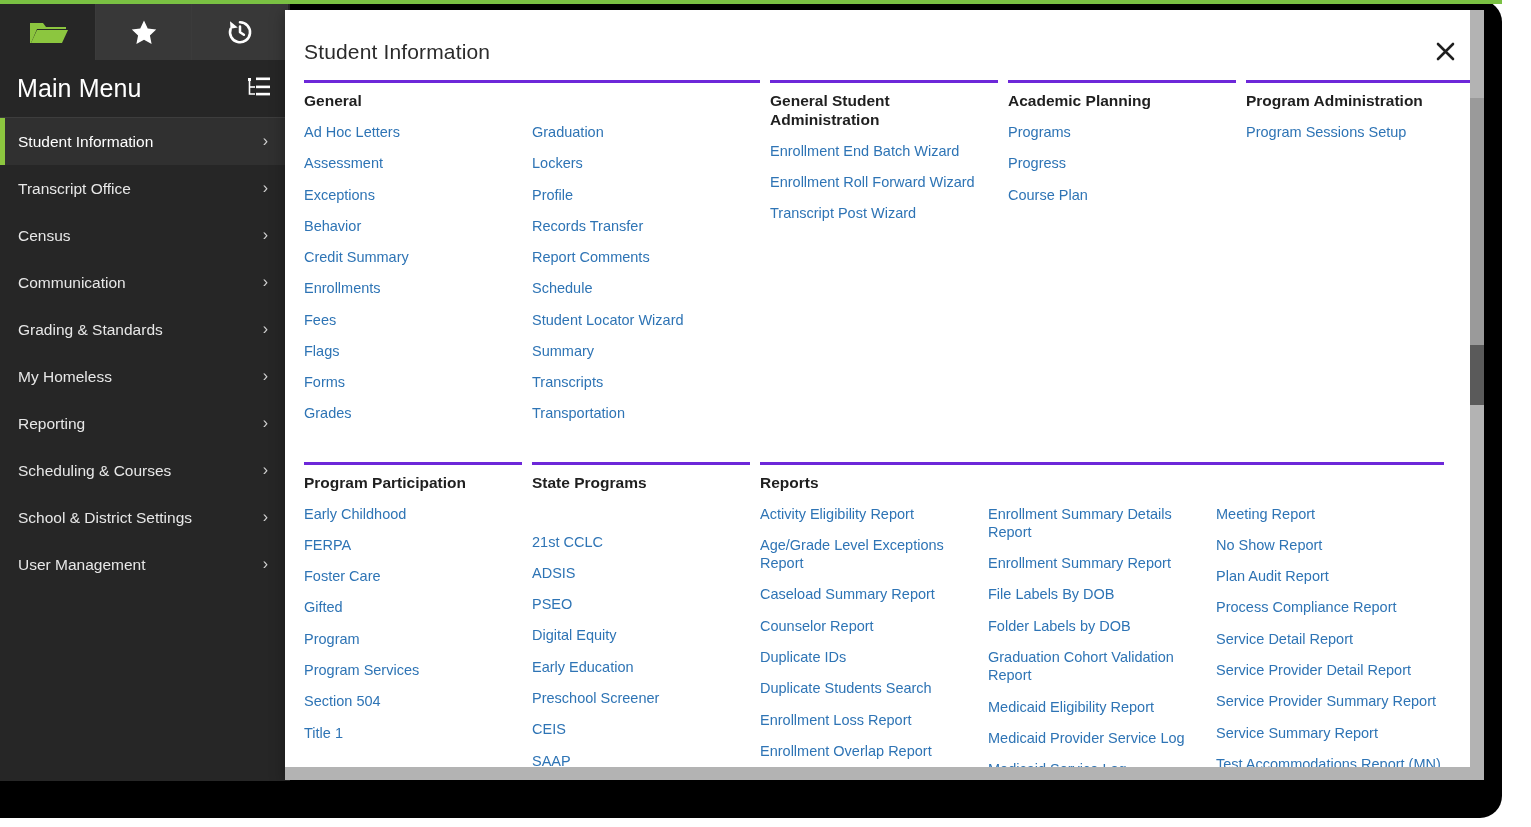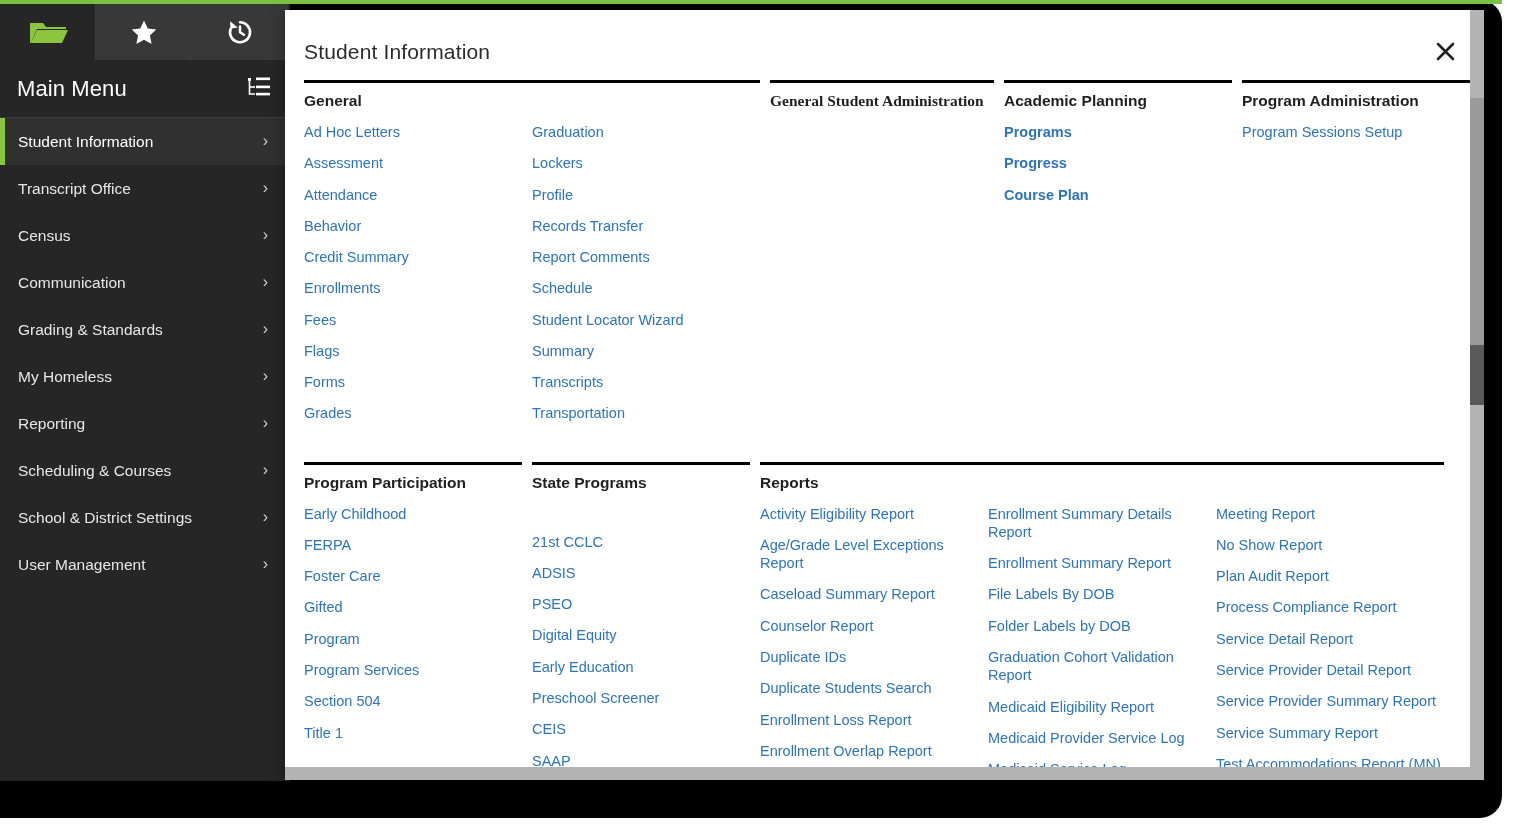--- a/index.html
+++ b/index.html
@@ -63,21 +63,21 @@
     height: 58px;
     width: 290px;
     display: flex;
     align-items: center;
     justify-content: space-between;
     padding: 0 18px 0 17px;
     border-bottom: 1px solid #3d3d3d;
   }
   .mainmenu-title {
     color: #ffffff;
-    font-size: 22px;
+    font-size: 25px;
     font-weight: 400;
     letter-spacing: .1px;
   }
   .tree-icon { display: block; cursor: pointer; }
 
   .nav-list { width: 290px; }
   .nav-item {
     position: relative;
     height: 47px;
     display: flex;
@@ -136,54 +136,54 @@
     display: flex; align-items: center; justify-content: center;
     cursor: pointer;
     z-index: 9;
   }
 
   
   .group-row { display: flex; align-items: flex-start; }
   .group-row.row2 { margin-top: 26px; }
 
   .group {
-    border-top: 3px solid #000000;
+    border-top: 3px solid #6d28d9;
     padding-top: 9px;
     margin-right: 10px;
   }
   .group-title {
     font-size: 15.5px;
     font-weight: bold;
     color: #1f1f1f;
     line-height: 1.22;
     margin: 0 0 12px 0;
     min-height: 19px;
   }
-  .group-title.two-line { margin-bottom: 12px; font-family: Liberation Serif, serif; }
+  .group-title.two-line { margin-bottom: 12px; }
 
   .cols { display: flex; }
   .col { display: flex; flex-direction: column; }
   .link {
     color: #2e74b5;
     font-size: 14.5px;
     line-height: 1.26;
     margin-bottom: 13px;
     cursor: pointer;
     text-decoration: none;
     display: block;
   }
   .link.hovered { }
 
   
   .g-general       { width: 456px; }
   .g-general .col  { width: 228px; }
   .g-gsa           { width: 228px; }
   .g-gsa .col      { width: 228px; }
   .g-acad          { width: 228px; }
-  .g-acad .col     { width: 228px; font-weight: bold; }
+  .g-acad .col     { width: 228px; }
   .g-progadmin     { width: 228px; margin-right: 0; }
   .g-progadmin .col{ width: 228px; }
 
   .g-partic        { width: 218px; }
   .g-partic .col   { width: 218px; }
   .g-state         { width: 218px; }
   .g-state .col    { width: 218px; margin-top: 28px; }
   .g-reports       { width: 684px; margin-right: 0; }
   .g-reports .col  { width: 228px; }
 
@@ -322,21 +322,21 @@
       <h1 class="panel-title">Student Information</h1>
 
       <div class="group-row row1">
 
         <div class="group g-general">
           <div class="group-title">General</div>
           <div class="cols">
             <div class="col">
               <a class="link">Ad Hoc Letters</a>
               <a class="link">Assessment</a>
-              <a class="link">Attendance</a>
+              <a class="link">Exceptions</a>
               <a class="link">Behavior</a>
               <a class="link">Credit Summary</a>
               <a class="link">Enrollments</a>
               <a class="link">Fees</a>
               <a class="link">Flags</a>
               <a class="link">Forms</a>
               <a class="link">Grades</a>
             </div>
             <div class="col">
               <a class="link">Graduation</a>
@@ -348,20 +348,27 @@
               <a class="link">Student Locator Wizard</a>
               <a class="link">Summary</a>
               <a class="link">Transcripts</a>
               <a class="link">Transportation</a>
             </div>
           </div>
         </div>
 
         <div class="group g-gsa">
           <div class="group-title two-line">General Student Administration</div>
+          <div class="cols">
+            <div class="col">
+              <a class="link">Enrollment End Batch Wizard</a>
+              <a class="link">Enrollment Roll Forward Wizard</a>
+              <a class="link">Transcript Post Wizard</a>
+            </div>
+          </div>
         </div>
 
         <div class="group g-acad">
           <div class="group-title">Academic Planning</div>
           <div class="cols">
             <div class="col">
               <a class="link">Programs</a>
               <a class="link">Progress</a>
               <a class="link">Course Plan</a>
             </div>

